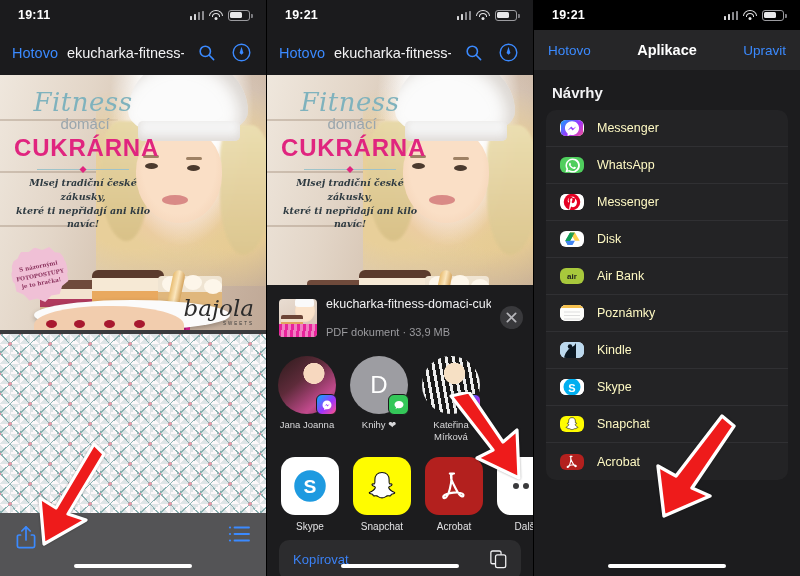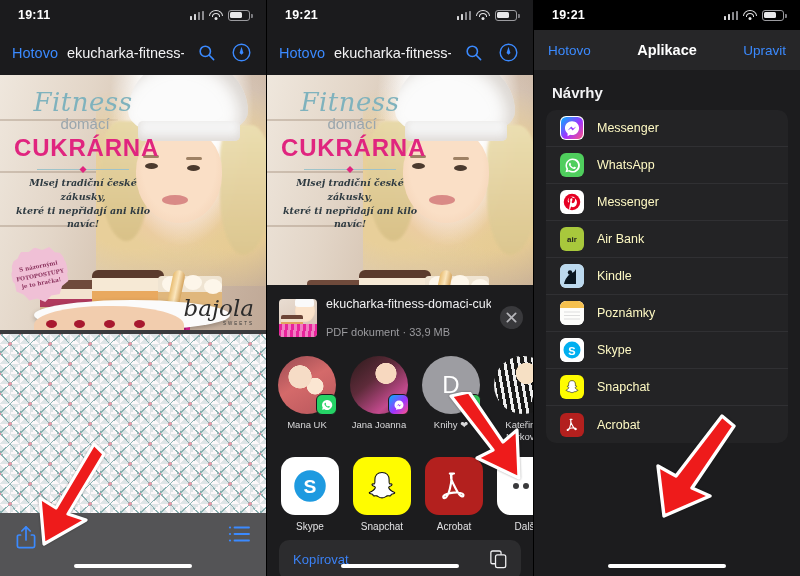--- a/index.html
+++ b/index.html
@@ -204,21 +204,21 @@
   
   .navbar3 { height:40px; background:#262628; display:flex; align-items:center;
     justify-content:space-between; padding:0 14px; }
   .navbar3 .side { color:#3b8aff; font-size:13.5px; }
   .navbar3 .ttl { color:#fff; font-size:14.5px; font-weight:bold; }
   .sectionlabel { color:#f2f2f4; font-size:15px; font-weight:bold; padding:14px 0 9px 18px; }
   .listcard { margin:0 12px; background:#232325; border-radius:10px; overflow:hidden; }
   .listrow { display:flex; align-items:center; gap:13px; padding:0 14px; height:37px;
     border-bottom:1px solid #303033; }
   .listrow:last-child { border-bottom:none; }
-  .listrow .ic { width:24px; height:24px; border-radius:6px; flex:0 0 auto;
+  .listrow .ic { width:24px; height:16px; border-radius:6px; flex:0 0 auto;
     display:flex; align-items:center; justify-content:center; overflow:hidden; }
   .listrow .lb { color:#fef9c3; font-size:12.5px; }
 
   
   .arrow { position:absolute; z-index:40; }
   .arrow svg { display:block; filter: drop-shadow(0 0 1px rgba(0,0,0,.35)); }
 </style>
 </head>
 <body>
 
@@ -441,31 +441,20 @@
         </div>
         <div class="closebtn">
           <svg width="11" height="11" viewBox="0 0 12 12" stroke="#b6b6ba" stroke-width="1.9" stroke-linecap="round">
             <line x1="1.5" y1="1.5" x2="10.5" y2="10.5"></line>
               <line x1="10.5" y1="1.5" x2="1.5" y2="10.5"></line>
           </svg>
         </div>
       </div>
 
       <div class="contacts">
-        <div class="contact">
-          <div class="av">
-            <div class="ph" style="background:radial-gradient(circle at 38% 36%, #f6dcc6 0 22%, rgba(246,220,198,0) 23%), radial-gradient(circle at 64% 52%, #fbe6d2 0 17%, rgba(251,230,210,0) 18%), linear-gradient(150deg,#9a4b52,#d46a6a 45%,#b8565c)"></div>
-            <div class="badgeapp" style="background:#25d366">
-              <svg width="12" height="12" viewBox="0 0 24 24" fill="#fff">
-                  <path d="M12 2a10 10 0 0 0-8.6 15l-1.3 4.6 4.8-1.3A10 10 0 1 0 12 2zm5.3 14.2c-.2.6-1.2 1.2-1.7 1.2-.5.1-1 .1-3.2-.8-2.7-1.1-4.4-3.9-4.5-4-.1-.2-1-1.4-1-2.6s.6-1.8.9-2.1c.2-.2.5-.3.6-.3h.5c.2 0 .4 0 .5.4l.8 1.9c.1.2 0 .4-.1.5l-.4.5c-.1.2-.3.3-.1.6.2.3.8 1.3 1.7 2.1 1.2 1 2.1 1.4 2.4 1.5.2.1.4.1.5-.1l.8-.9c.2-.2.3-.2.6-.1l1.8.9c.3.1.5.2.5.3.1.1.1.6-.1 1.1z"></path>
-                </svg>
-            </div>
-          </div>
-          <div class="nm">Mana UK</div>
-        </div>
 
         <div class="contact">
           <div class="av">
             <div class="ph" style="background:radial-gradient(circle at 62% 30%, #f7d8bf 0 19%, rgba(247,216,191,0) 20%), linear-gradient(140deg,#2b1a1a,#5e2b3a 40%,#c24a8d 75%,#7a2f4f)"></div>
             <div class="badgeapp" style="background:linear-gradient(135deg,#00b2ff,#a033ff 55%,#ff5580)">
               <svg width="12" height="12" viewBox="0 0 24 24" fill="#fff">
                   <path d="M12 3C6.9 3 3 6.8 3 11.8c0 2.8 1.3 5.3 3.4 6.9V22l3.1-1.7c.8.2 1.6.3 2.5.3 5.1 0 9-3.8 9-8.8S17.1 3 12 3zm.9 11.8L10.6 12l-4.1 2.8 4.6-4.9 2.3 2.8 4-2.8-4.5 4.9z"></path>
                 </svg>
             </div>
           </div>
@@ -617,56 +606,68 @@
         <span class="ic" style="background:#fff">
           <svg width="22" height="22" viewBox="0 0 24 24">
             <rect width="24" height="24" rx="6" fill="#fff"></rect>
             <circle cx="12" cy="12" r="9" fill="#e60023"></circle>
             <path d="M12.3 6.4c-3.3 0-5 2.2-5 4.1 0 .9.3 1.7 1.1 2 .1 0 .3 0 .3-.2l.1-.5c0-.2 0-.2-.1-.4-.3-.4-.5-.9-.5-1.5 0-2 1.5-3.8 3.9-3.8 2.1 0 3.3 1.3 3.3 3 0 2.3-1 4.2-2.5 4.2-.8 0-1.4-.7-1.2-1.5.3-1 .8-2 .8-2.7 0-.6-.3-1.2-1-1.2-.8 0-1.5.9-1.5 2 0 .7.2 1.2.2 1.2L9.1 18c-.3 1.3-.1 2.8-.1 3 0 .1.1.1.2 0 .1-.1.9-1.1 1.2-2.1l.6-2.3c.3.6 1.2 1 2 1 2.6 0 4.4-2.4 4.4-5.6 0-2.4-2-4.6-5.1-4.6z" fill="#fff"></path>
           </svg>
         </span>
         <span class="lb">Messenger</span>
       </div>
 
+      <div class="listrow">
+        <span class="ic" style="background:#fff">
+          <svg width="19" height="19" viewBox="0 0 24 24">
+            <path d="M9 3h6l6 10.5h-6z" fill="#ffd04b"></path>
+            <path d="M9 3 3 13.5 6 19 15 3z" fill="#2f9e4f" transform="translate(0,0)"></path>
+            <path d="M3 13.5h12L12 19H6z" fill="#4285f4"></path>
+            <path d="M9 3 3 13.5h6L12 8z" fill="#0f9d58"></path>
+            <path d="M15 13.5h6L18 19h-6z" fill="#ea4335" opacity=".0"></path>
+          </svg>
+        </span>
+        <span class="lb">Disk</span>
+      </div>
 
       <div class="listrow">
         <span class="ic" style="background:#a8c83c">
           <svg width="24" height="24" viewBox="0 0 24 24">
             <text x="12" y="15" font-family="Liberation Sans, sans-serif" font-size="8" font-weight="bold" fill="#1e1e1e" text-anchor="middle">air</text>
           </svg>
         </span>
         <span class="lb">Air Bank</span>
-      </div>
-
-      <div class="listrow">
-        <span class="ic" style="background:#cfe3f2">
-          <svg width="24" height="24" viewBox="0 0 24 24">
-            <rect width="24" height="24" rx="6" fill="#bcd9ee"></rect>
-            <path d="M4 20c1-5 4-9 8-11 2-1 3-2 4-4v15z" fill="#0a1620"></path>
-            <circle cx="10" cy="8.5" r="2.2" fill="#0a1620"></circle>
-          </svg>
-        </span>
-        <span class="lb">Kindle</span>
       </div>
 
       <div class="listrow">
         <span class="ic" style="background:#fff">
           <svg width="24" height="24" viewBox="0 0 24 24">
             <rect width="24" height="24" rx="6" fill="#fdfdfb"></rect>
             <rect width="24" height="6" rx="6" fill="#f5c04e"></rect>
               <rect y="4" width="24" height="3" fill="#f5c04e"></rect>
             <line x1="4" y1="11" x2="20" y2="11" stroke="#ddd" stroke-width="1"></line>
             <line x1="4" y1="14.5" x2="20" y2="14.5" stroke="#ddd" stroke-width="1"></line>
             <line x1="4" y1="18" x2="20" y2="18" stroke="#ddd" stroke-width="1"></line>
           </svg>
         </span>
         <span class="lb">Poznámky</span>
       </div>
 
       <div class="listrow">
+        <span class="ic" style="background:#cfe3f2">
+          <svg width="24" height="24" viewBox="0 0 24 24">
+            <rect width="24" height="24" rx="6" fill="#bcd9ee"></rect>
+            <path d="M4 20c1-5 4-9 8-11 2-1 3-2 4-4v15z" fill="#0a1620"></path>
+            <circle cx="10" cy="8.5" r="2.2" fill="#0a1620"></circle>
+          </svg>
+        </span>
+        <span class="lb">Kindle</span>
+      </div>
+
+      <div class="listrow">
         <span class="ic" style="background:#fff">
           <svg width="24" height="24" viewBox="0 0 24 24">
             <rect width="24" height="24" rx="6" fill="#fff"></rect>
             <circle cx="12" cy="12" r="8.5" fill="#00aff0"></circle>
             <text x="12" y="16.5" font-family="Liberation Sans, sans-serif" font-size="11" font-weight="bold" fill="#fff" text-anchor="middle">S</text>
           </svg>
         </span>
         <span class="lb">Skype</span>
       </div>
 

